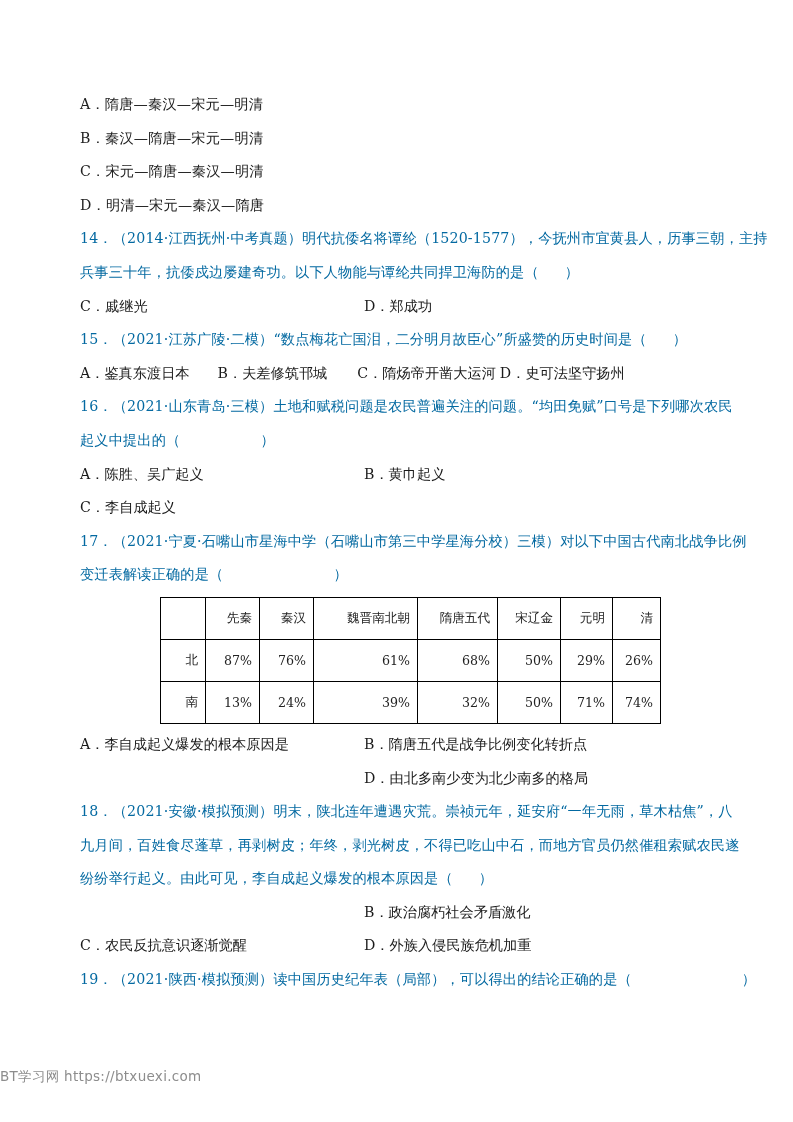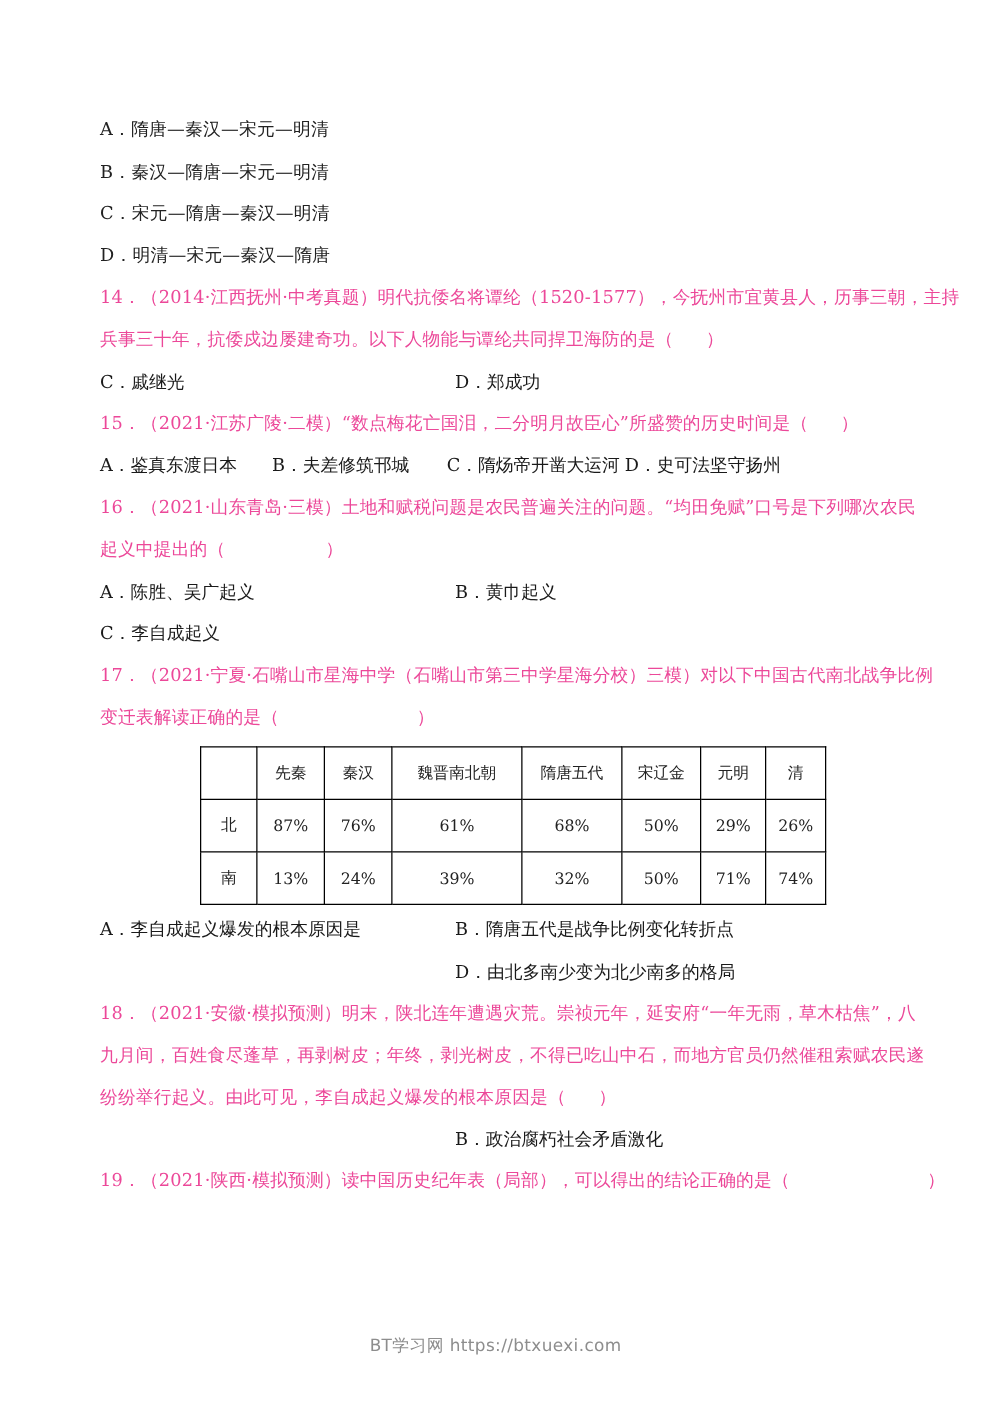--- a/index.html
+++ b/index.html
@@ -35,21 +35,21 @@
     font-size: 14.2px;
     line-height: 33.6px;
     letter-spacing: 0.2px;
     white-space: nowrap;
     color: #222;
   }
   .qline {
     font-size: 14.2px;
     line-height: 33.6px;
     letter-spacing: 0.15px;
-    color: #ec4899;
+    color: #0369a1;
     white-space: nowrap;
   }
 
   
   .optrow {
     position: relative;
     height: 33.6px;
     line-height: 33.6px;
     font-size: 14.2px;
   }
@@ -90,42 +90,42 @@
   table.data {
     border-collapse: collapse;
     table-layout: fixed;
     font-size: 12.6px;
     color: #222;
   }
   table.data td, table.data th {
     border: 1px solid #000;
     height: 41px;
     padding: 0 7px;
-    text-align: center;
+    text-align: right;
     vertical-align: middle;
     font-weight: normal;
     white-space: nowrap;
   }
   table.data th { font-weight: normal; }
   col.c0 { width: 45px; }
   col.c1 { width: 54px; }
   col.c2 { width: 54px; }
   col.c3 { width: 104px; }
   col.c4 { width: 80px; }
   col.c5 { width: 63px; }
   col.c6 { width: 52px; }
   col.c7 { width: 48px; }
 
   
   .footer {
     position: absolute;
     left: 0;
     top: 1068px;
     width: 793px;
-    text-align: center;
+    text-align: left;
     font-family: "DejaVu Sans", "Liberation Sans", sans-serif;
     font-size: 13.5px;
     color: #8d8d8d;
     letter-spacing: 0.3px;
   }
 </style>
 </head>
 <body>
 
 <div class="page">
@@ -215,19 +215,23 @@
     <div class="optrow">
       <span class="optB">D．由北多南少变为北少南多的格局</span>
     </div>
 
     <div class="qline">18．（2021·安徽·模拟预测）明末，陕北连年遭遇灾荒。崇祯元年，延安府“一年无雨，草木枯焦”，八</div>
     <div class="qline">九月间，百姓食尽蓬草，再剥树皮；年终，剥光树皮，不得已吃山中石，而地方官员仍然催租索赋农民遂</div>
     <div class="qline"><span>纷纷举行起义。由此可见，李自成起义爆发的根本原因是（</span><span class="blank"></span><span>）</span></div>
     <div class="optrow">
       <span class="optB">B．政治腐朽社会矛盾激化</span>
     </div>
+    <div class="optrow">
+      <span class="optA">C．农民反抗意识逐渐觉醒</span>
+      <span class="optB">D．外族入侵民族危机加重</span>
+    </div>
 
     <div class="qline"><span>19．（2021·陕西·模拟预测）读中国历史纪年表（局部），可以得出的结论正确的是（</span><span class="blank-xl"></span><span>）</span></div>
 
   </div>
 
   <div class="footer">BT学习网 https://btxuexi.com</div>
 </div>
 
 </body></html>

